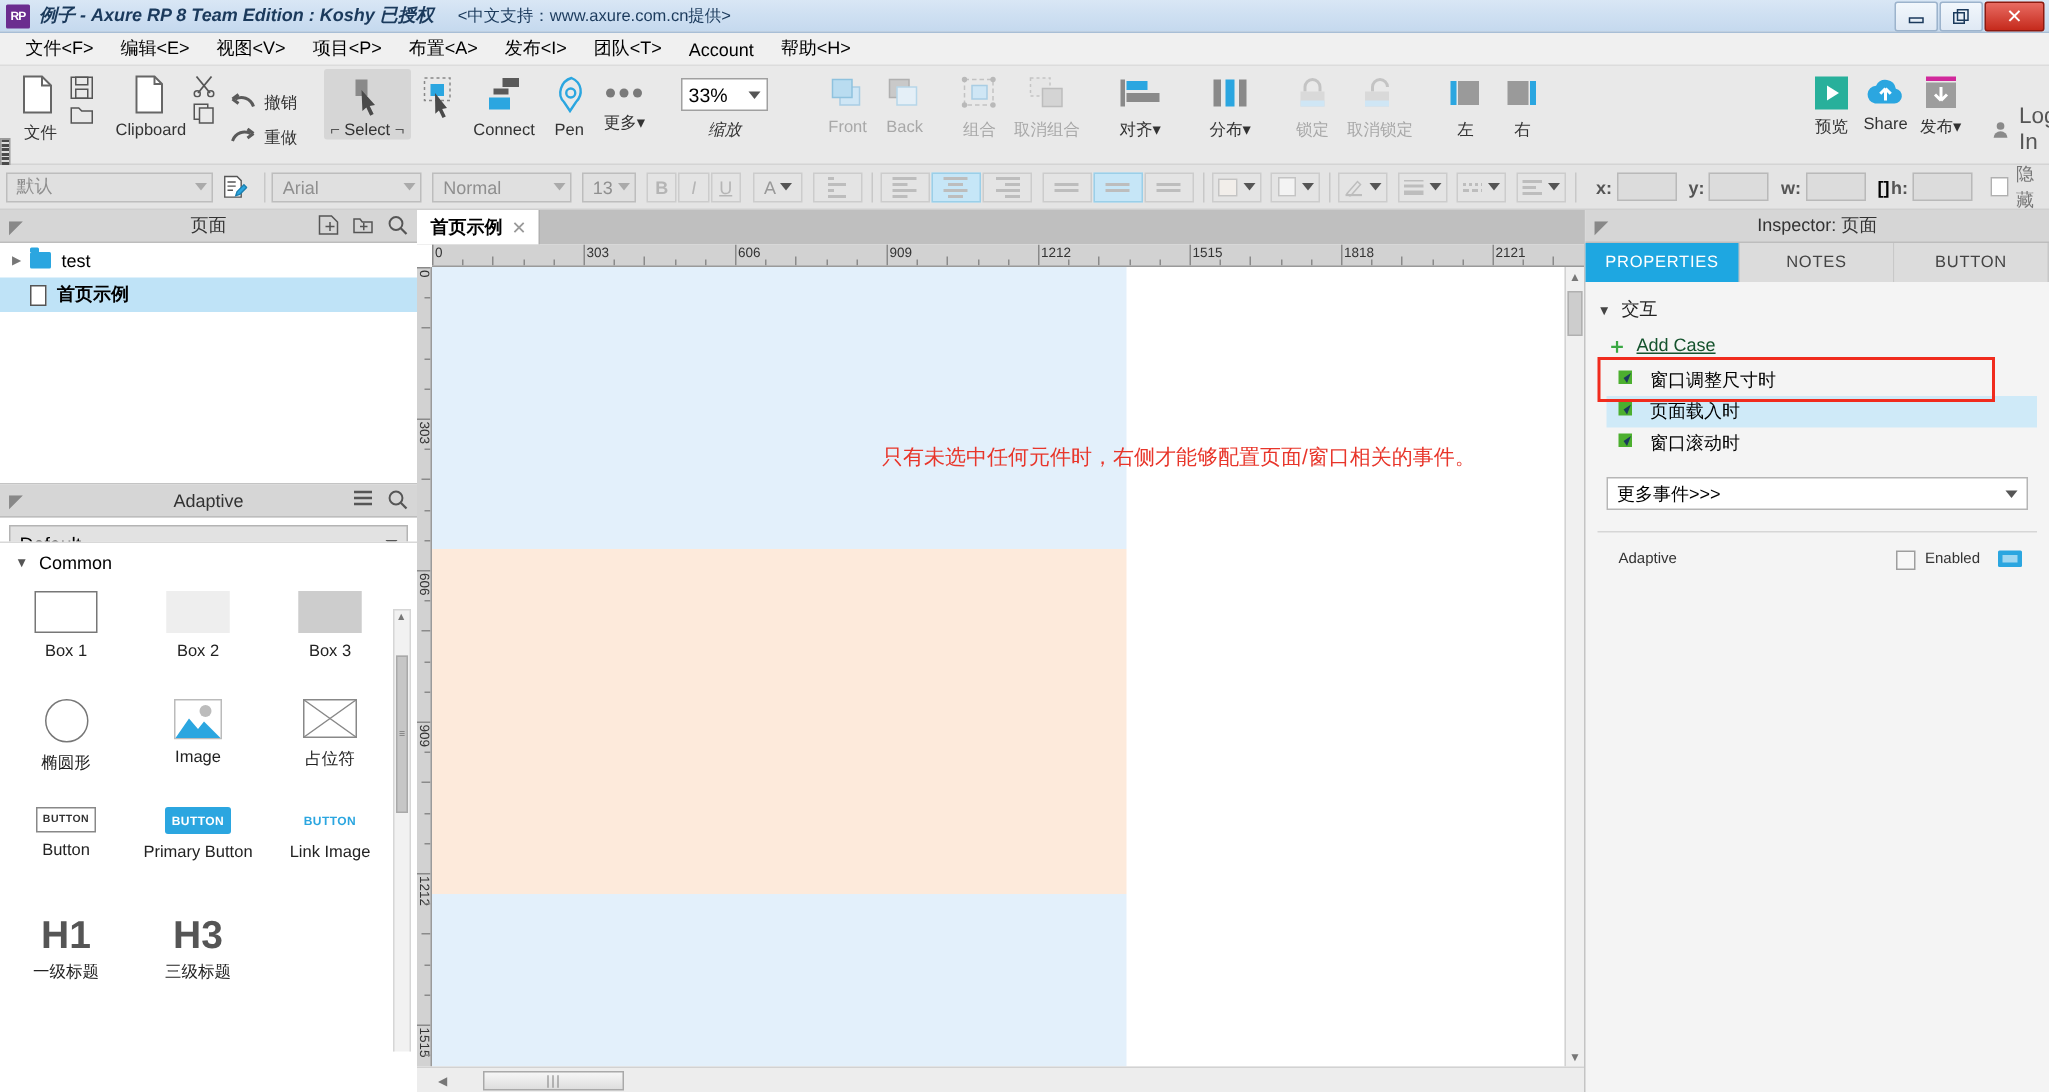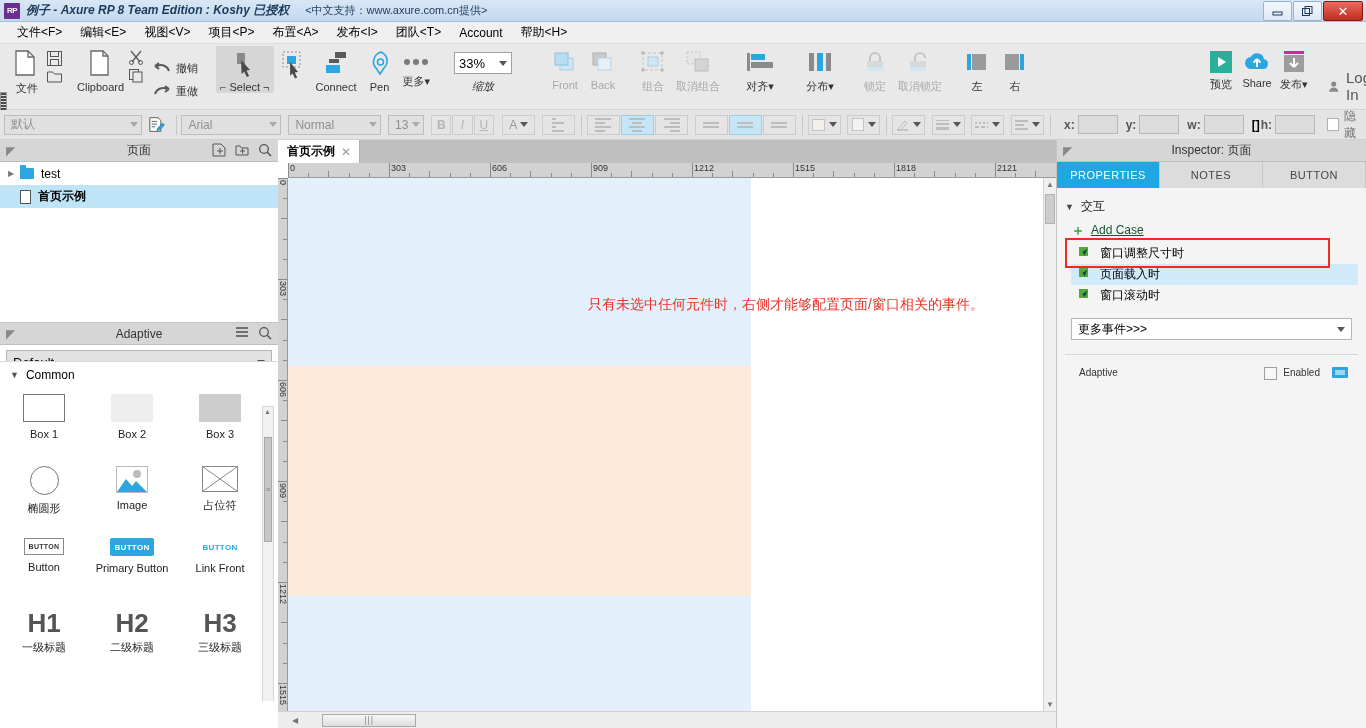--- a/index.html
+++ b/index.html
@@ -746,30 +746,26 @@
           <div class="lib-cell">
             <span style="width:40px;height:17px;border:1px solid #888;display:flex;align-items:center;justify-content:center;font-size:7px;font-weight:bold;color:#333;letter-spacing:.3px;">BUTTON</span>
             <span class="cap">Button</span>
           </div>
           <div class="lib-cell">
             <span style="width:44px;height:18px;background:#2ba6e0;border-radius:2px;display:flex;align-items:center;justify-content:center;font-size:8px;font-weight:bold;color:#fff;letter-spacing:.3px;">BUTTON</span>
             <span class="cap">Primary Button</span>
           </div>
           <div class="lib-cell">
             <span style="height:18px;display:flex;align-items:center;font-size:8px;font-weight:bold;color:#2ba6e0;letter-spacing:.3px;">BUTTON</span>
-            <span class="cap">Link Front</span>
+            <span class="cap">Link Image</span>
           </div>
 
           <div class="lib-cell">
             <span style="font-size:26px;font-weight:bold;color:#555;line-height:26px;">H1</span>
             <span class="cap" style="margin-top:4px;">一级标题</span>
-          </div>
-          <div class="lib-cell">
-            <span style="font-size:26px;font-weight:bold;color:#555;line-height:26px;">H2</span>
-            <span class="cap" style="margin-top:4px;">二级标题</span>
           </div>
           <div class="lib-cell">
             <span style="font-size:26px;font-weight:bold;color:#555;line-height:26px;">H3</span>
             <span class="cap" style="margin-top:4px;">三级标题</span>
           </div>
         </div>
 
         <div class="lib-scroll">
           <div style="position:absolute;left:1px;top:1px;font-size:7px;color:#777;">▲</div>
           <div class="lib-thumb">

